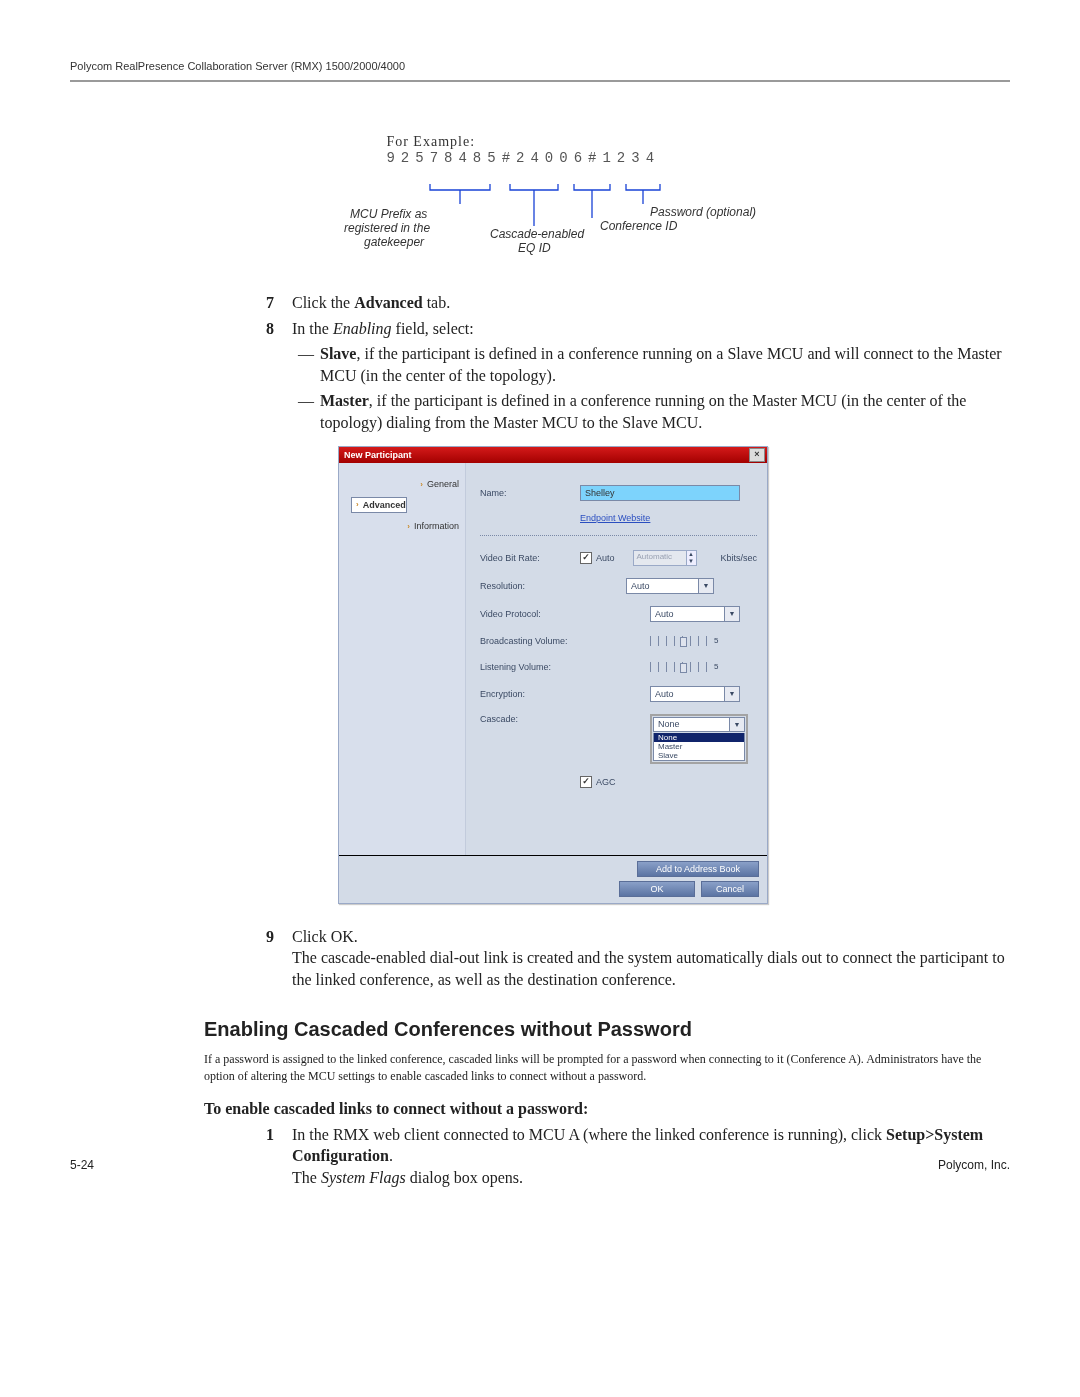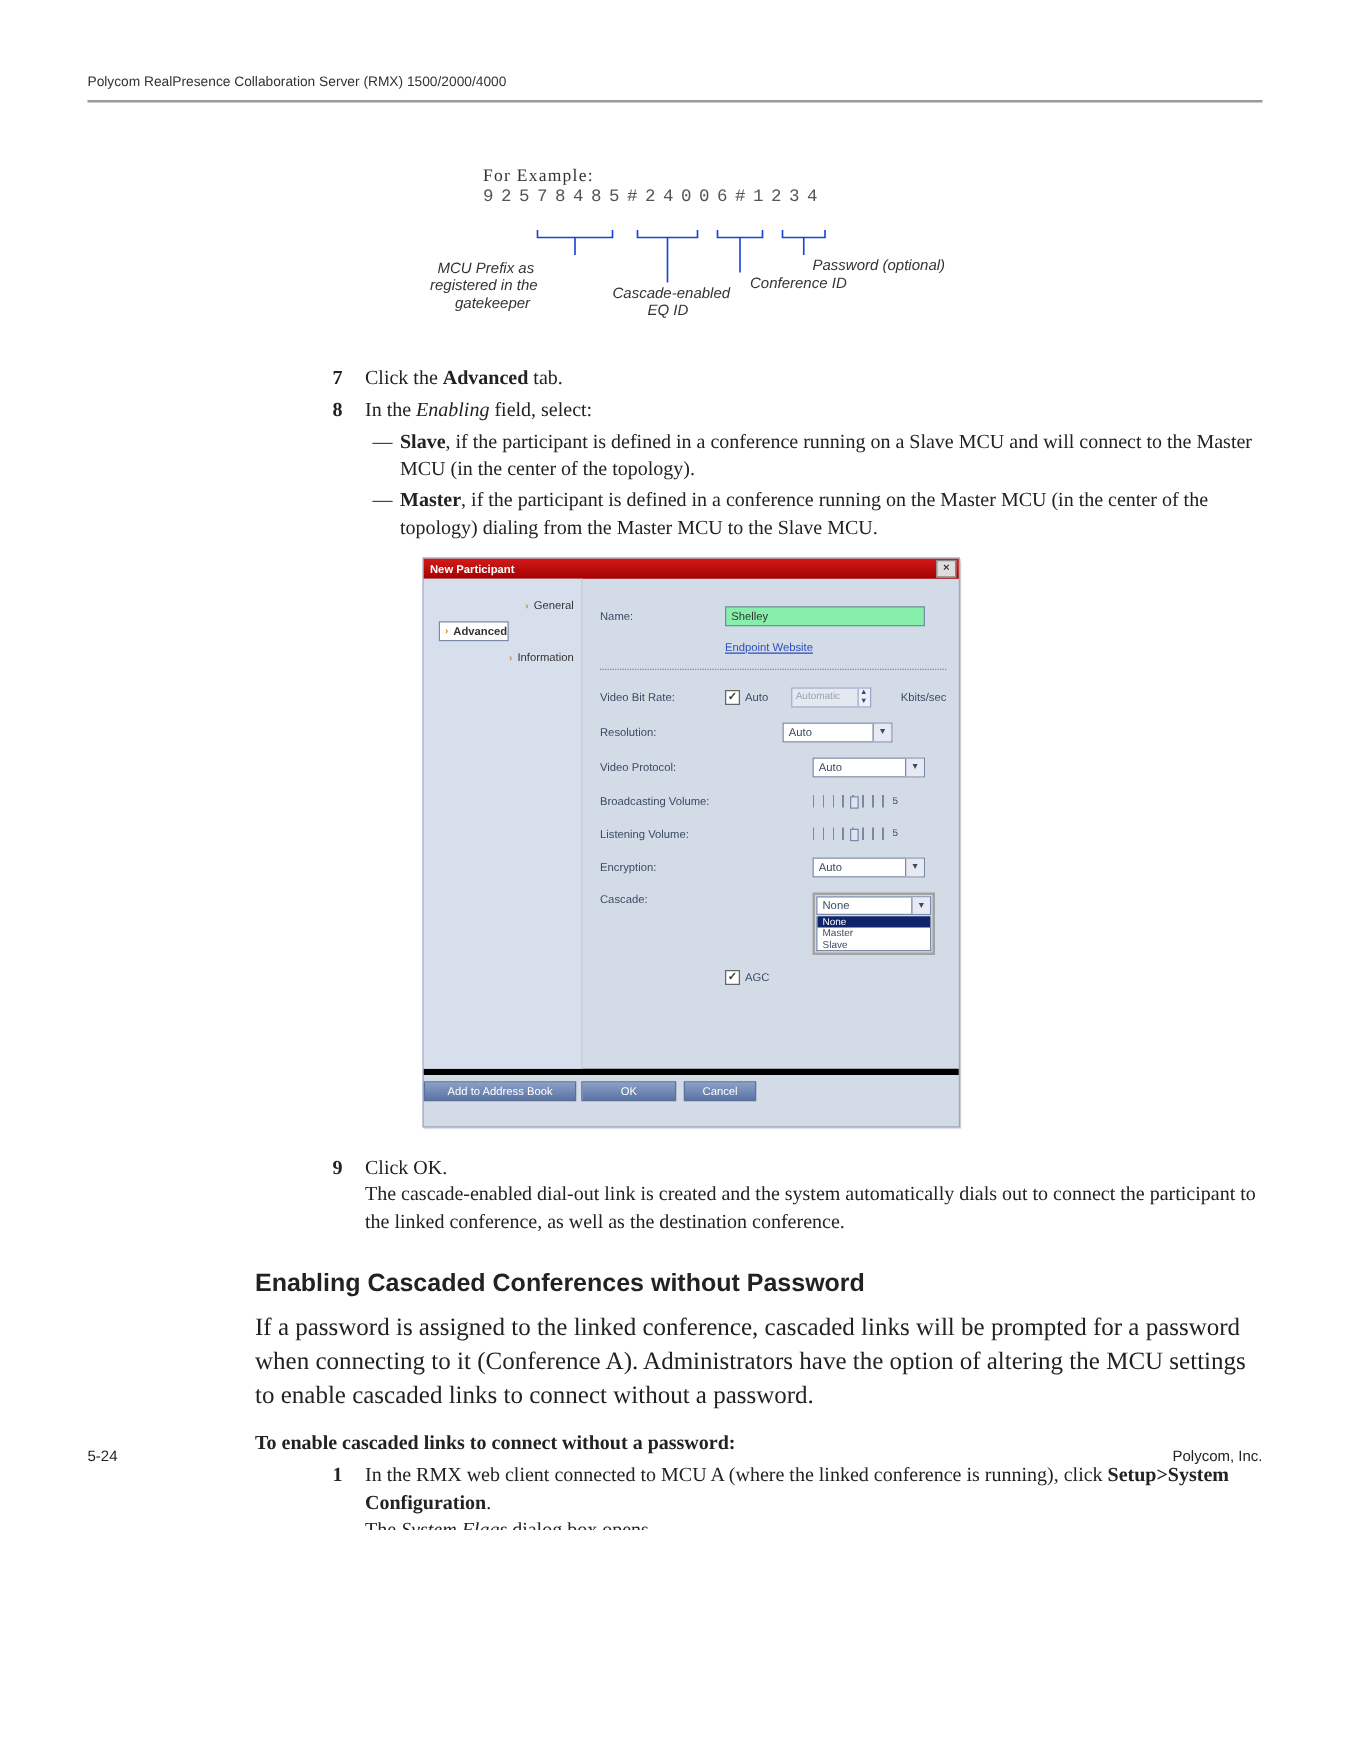--- a/index.html
+++ b/index.html
@@ -92,21 +92,21 @@
     border-right:1px solid #c2cbdc;
   }
   .dlg-nav .nav-item { margin-bottom: 8px; font-size:9px;text-align:right; }
   .dlg-nav .nav-item.sel { font-weight: bold; }
   .chev { color:#c98a2b; font-weight:bold; margin-right:4px; font-size:8px; }
   .dlg-main { flex:1; padding: 22px 14px 10px 14px; }
   .row { display:flex; align-items:center; margin-bottom: 12px; font-size:9px; color:#3b4a64;}
   .row .lab { width: 100px; flex:none; }
   .row .ctl { flex:1; }
   .tbox {
-    background:#86efac; border:1px solid #7a89a7; height:14px;
+    background:#7dd3fc; border:1px solid #7a89a7; height:14px;
     padding:0 4px; font:9px Arial; line-height:14px; color:#333;
   }
   .tbox.sm { width: 150px; }
   .link9 { color:#2a4ec0; text-decoration:underline; }
   .sep {
     border-top:1px dotted #7a89a7; margin: 4px 0 14px 0;
   }
   .chk { display:inline-flex; align-items:center; gap:4px; }
   .chk .box {
     width:10px;height:10px;border:1px solid #666;background:#fff;
@@ -143,41 +143,41 @@
   }
   .cascade-box .selrow {
     display:flex; justify-content:space-between; align-items:center;
     background:#fff; border:1px solid #7a89a7; height:13px; font:9px Arial; padding-left:4px; margin-bottom:1px;
   }
   .cascade-box .selrow .arw { width:14px;height:13px;border-left:1px solid #7a89a7;background:#e7eaf2;font-size:7px;text-align:center;line-height:13px; }
   .cascade-box .opt { background:#fff; border:1px solid #7a89a7; border-top:none; font:8px Arial; }
   .cascade-box .opt div { padding:0 4px;}
   .cascade-box .opt .hl { background:#10246b; color:#fff; }
   .dlg-foot {
-    border-top:5px solid #000000;
-    padding: 5px 8px 20px 0;
-    display:flex; flex-direction:row; align-items:flex-end; gap:4px;
+    border-top:1px solid #000000;
+    padding: 5px 8px 6px 0;
+    display:flex; flex-direction:column; align-items:flex-end; gap:4px;
   }
   .btn3d {
     font:9px Arial; color:#fff;
     border:1px solid #5a6e98;
     background: linear-gradient(#8aa0c8,#5b74a3);
     padding: 2px 14px;
   }
   .btn3d.wide { padding: 2px 18px; }
   .btn-row { display:flex; gap:6px; }
 
   
   h3.sec {
     font: bold 20px Arial, sans-serif;
     margin: 28px 0 10px 134px;
   }
   p.body {
     margin: 0 0 16px 134px;
-    font-size: 20px;
+    font-size: 12px;
     line-height: 1.35;
   }
   .sub-strong {
     margin: 0 0 6px 134px;
     font-weight: bold;
     font-size: 16px;
   }
   .ftr {
     position:absolute; left:70px; right:70px; bottom:52px;
     display:flex; justify-content:space-between;

